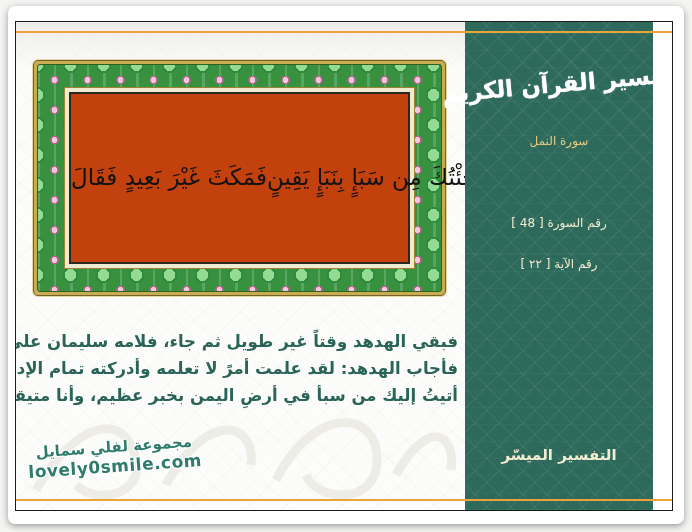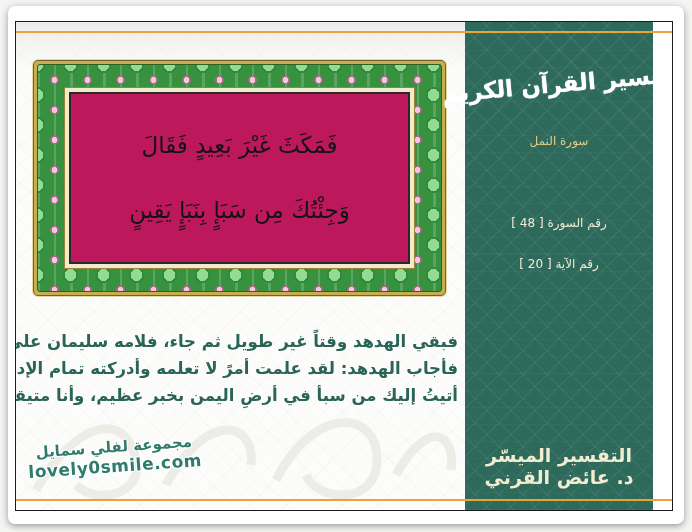--- a/index.html
+++ b/index.html
@@ -34,23 +34,23 @@
   .frame-band { position:absolute; inset:3px; border:1px solid #2c611f; border-radius:3px;
     background-color:#37913f;
     background-image:
       radial-gradient(circle, #f3c9dd 0 3px, #b9638f 3px 4px, rgba(0,0,0,0) 4.5px),
       radial-gradient(circle, #93db92 0 6px, #2f8c3c 6px 8px, rgba(0,0,0,0) 8px),
       repeating-linear-gradient(90deg, rgba(255,255,255,0.18) 0 2px, rgba(0,0,0,0) 2px 16px);
     background-size:33px 30px, 33px 30px, 33px 30px;
     background-position:0 0, 16px 15px, 0 0;
   }
   .verse-panel { position:absolute; left:35px; right:35px; top:31px; bottom:31px;
-    background:#be185d; border:2px solid #2a2a22;
+    background:#c2410c; border:2px solid #2a2a22;
     box-shadow:0 0 0 4px #f0ead0, 0 0 0 5px #9a8435;
-    display:flex; flex-direction:column; justify-content:space-evenly; align-items:center; }
+    display:flex; flex-direction:row; justify-content:space-evenly; align-items:center; }
   .verse-line { direction:rtl; color:#131313; font-size:23px; line-height:1.2;
                 font-family:"DejaVu Sans", sans-serif; white-space:nowrap; }
 
   
   .tafsir { position:absolute; left:6px; top:306px; width:436px; direction:rtl; }
   .tafsir-line { text-align:right; color:#2a6458; font-weight:bold; font-size:16.5px;
                  line-height:27px; white-space:nowrap; font-family:"DejaVu Sans", sans-serif; }
 
   
   .watermark { position:absolute; left:6px; top:416px; width:185px; text-align:center;
@@ -69,21 +69,21 @@
       repeating-linear-gradient(0deg, rgba(255,255,255,0.03) 0 1.5px, rgba(0,0,0,0) 1.5px 17px);
   }
   .sb-title { position:absolute; left:0; right:0; top:26px; height:72px;
     display:flex; align-items:center; justify-content:center;
     direction:rtl; color:#ffffff; font-weight:bold; font-size:23px; white-space:nowrap;
     transform:rotate(-5deg); text-shadow:0 0 1px #ffffff; }
   .sb-item { position:absolute; left:0; right:0; text-align:center; direction:rtl;
              font-weight:normal; font-size:12px; color:#f2ecd0;margin-top:6px; }
   .sb-item.gold { color:#e7cc81; }
   .sb-footer { position:absolute; left:0; right:0; top:422px; text-align:center;
-               direction:rtl; color:#f2ecd0; font-weight:bold; font-size:19px; line-height:22px; }
+               direction:rtl; color:#f2ecd0; font-weight:bold; font-size:15px; line-height:22px; }
 
   
   .gold-line { position:absolute; left:0; right:0; height:2px; background:#eda23a; z-index:5; }
   .gold-line.top { top:9px; }
   .gold-line.bottom { bottom:9px; }
 </style>
 </head>
 <body>
 
 <div class="stage">
@@ -118,24 +118,23 @@
         <div class="watermark">
           <div class="wm-ar">مجموعة لفلي سمايل</div>
           <div class="wm-url">lovely0smile.com</div>
         </div>
       </div>
 
       <div class="sidebar">
         <div class="sb-title">تفسير القرآن الكريم</div>
         <div class="sb-item gold" style="top:106px;">سورة النمل</div>
         <div class="sb-item" style="top:188px;">رقم السورة [ 48 ]</div>
-        <div class="sb-item" style="top:229px;">رقم الآية [ 20 ]</div>
+        <div class="sb-item" style="top:229px;">رقم الآية [ ٢٢ ]</div>
         <div class="sb-footer">
           <div>التفسير الميسّر</div>
-          <div>د. عائض القرني</div>
         </div>
       </div>
 
       <div class="gold-line top"></div>
       <div class="gold-line bottom"></div>
 
     </div>
   </div>
 </div>
 

